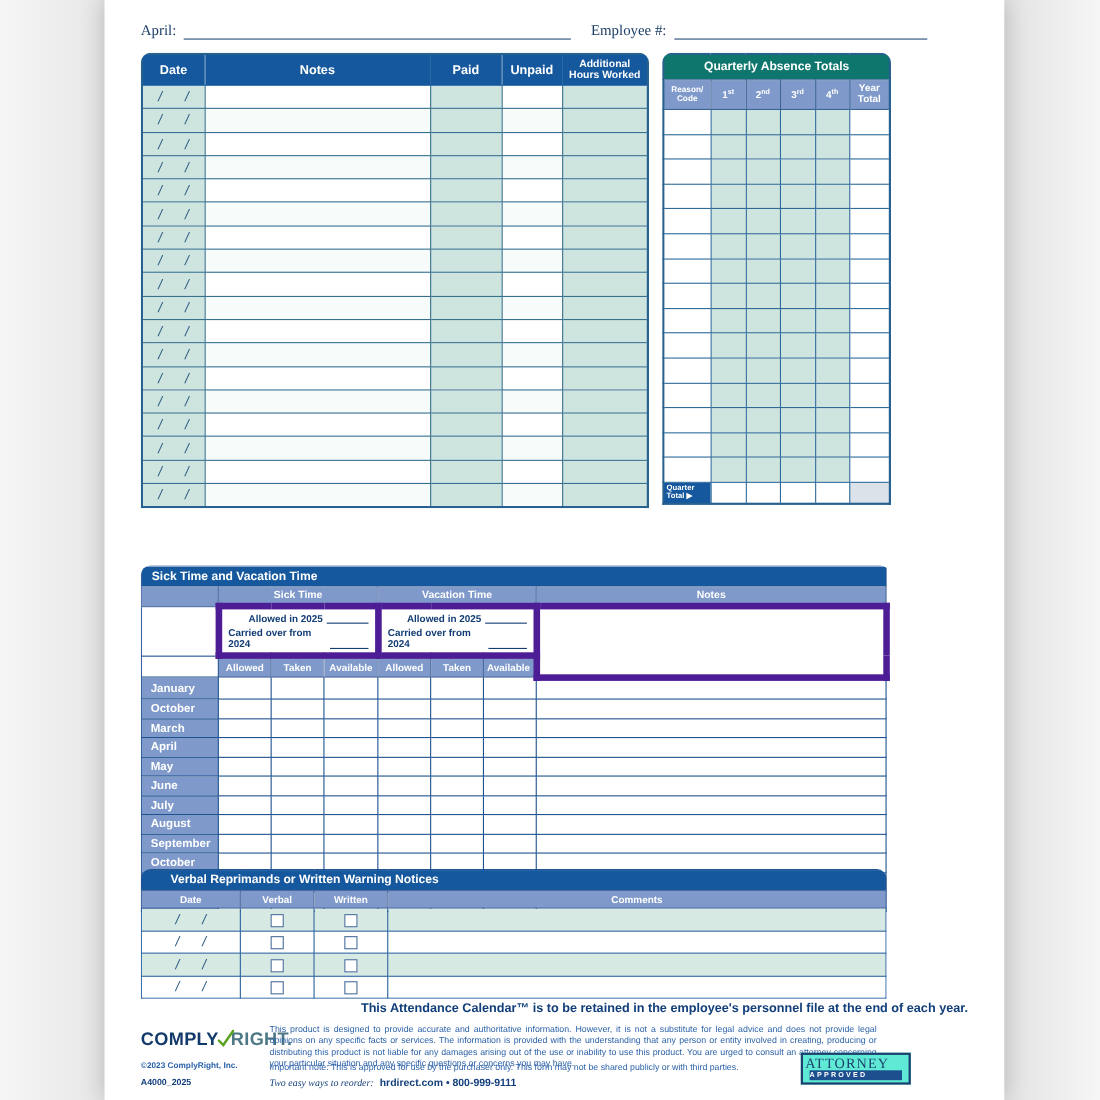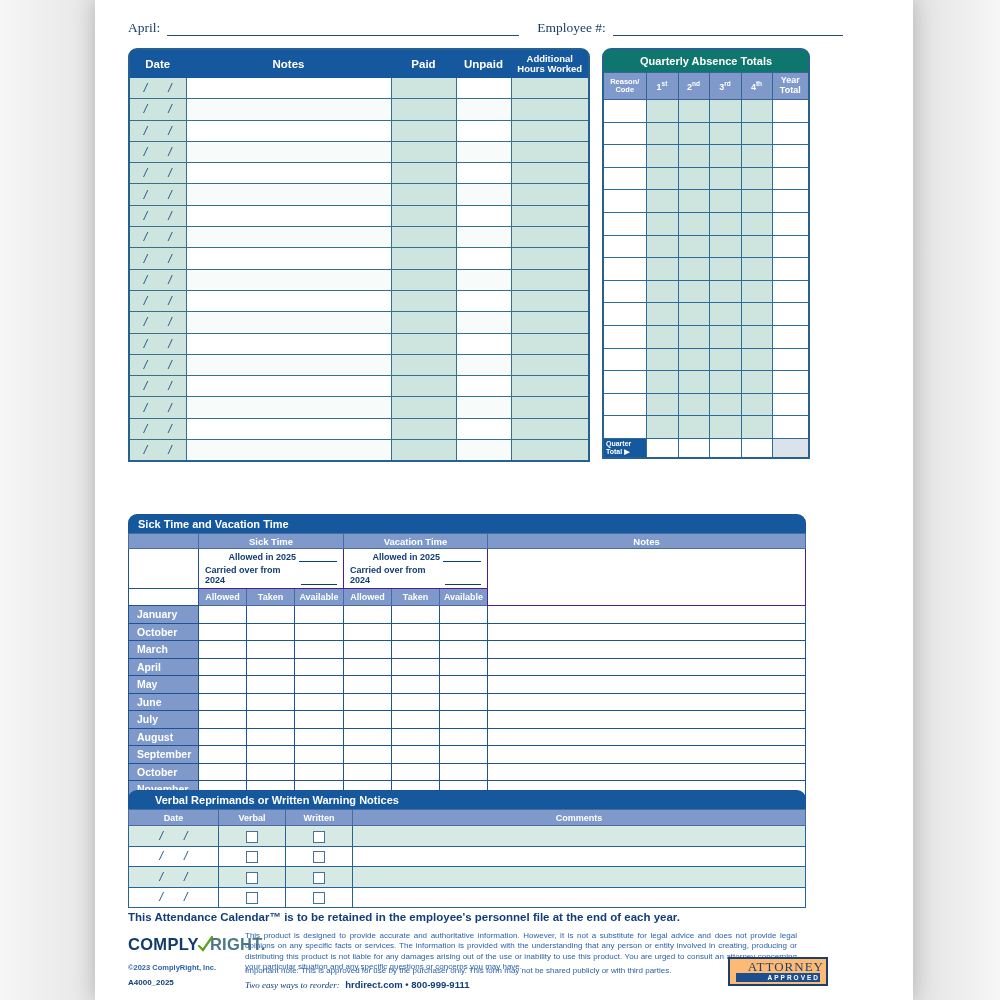--- a/index.html
+++ b/index.html
@@ -47,56 +47,56 @@
   .quart td.q{background:#cee4df;}
   .quart .q-total-row td{height:18px;}
   .quart .q-total-label{background:#15589d;color:#fff;font-size:7px;font-weight:bold;white-space:pre-line;line-height:1.15;text-align:left;padding-left:2px;}
   .quart .q-year-total{background:#dbe2ea;}
 
   
   .sv-wrap{left:33px;top:478px;margin-top:36px;}
   .sv{width:677px;border:1.5px solid #1f5290;}
   .sv th.title{background:#15589d;color:#fff;font-size:11px;font-weight:bold;text-align:left;padding-left:9px;height:18px;}
   .sv .sub th{background:#7f9aca;color:#fff;font-size:9.5px;font-weight:bold;height:14px;border:1px solid #4a6ba0;}
-  .sv .allow-row td{background:#fff;border:1px solid #4c1d95;height:36px;vertical-align:middle;}
+  .sv .allow-row td{background:#fff;border:6px solid #4c1d95;height:36px;vertical-align:middle;}
   .sv .allow-cell div{display:flex;justify-content:flex-end;align-items:flex-end;font-size:9px;font-weight:bold;color:#123d73;margin:3px 6px;}
   .sv .allow-cell .blank-line{width:38px;border-bottom:1px solid #123d73;height:8px;margin-left:3px;}
   .sv .subcols th{background:#7f9aca;color:#fff;font-size:9px;font-weight:bold;height:16px;border:1px solid #4a6ba0;}
   .sv .subcols th.empty,.sv .allow-row td.empty{background:#fff;border:1px solid #1f5290;}
   .sv td{border:1px solid #1f5290;height:16.5px;background:#fff;}
   .sv td.month{background:#7f9aca;color:#fff;font-size:10.5px;font-weight:bold;text-align:left;padding-left:8px;}
   .sv td.big-notes{background:#fff;}
 
   
   .rep-wrap{left:33px;top:790px;}
   .rep{width:677px;border:1.5px solid #1f5290;}
   .rep th.title{background:#15589d;color:#fff;font-size:11px;font-weight:bold;text-align:left;padding-left:26px;height:18px;}
   .rep .cols th{background:#7f9aca;color:#fff;font-size:9px;font-weight:bold;height:15px;border:1px solid #4a6ba0;}
   .rep td{border:1px solid #27629d;height:19.5px;background:#fff;font-size:12px;}
   .rep tr.alt td{background:#d7e9e3;}
   .rep .c-date{color:#2d5b82;text-align:center;font-style:italic;white-space:pre;font-size:12.5px;}
   .rep .c-check{text-align:center;}
   .checkbox{display:inline-block;width:10px;height:10px;border:1.6px solid #4a6f9b;background:#fff;vertical-align:middle;}
 
   
-  .retention{position:absolute;left:33px;top:911px;width:752px;text-align:left;
+  .retention{position:absolute;left:33px;top:911px;width:752px;text-align:right;
     font-size:11.5px;font-weight:bold;color:#113e7a;}
   .brand{position:absolute;left:33px;top:934px;width:120px;}
   .brand .logo{font-size:16.5px;font-weight:bold;letter-spacing:.3px;white-space:nowrap;}
   .brand .logo .p1{color:#123a6b;}
   .brand .logo .p2{color:#4d7886;}
   .brand .check{display:inline-block;margin:0 -3px 0 -2px;position:relative;top:2px;}
   .brand .copy{font-size:7.5px;color:#2c62a8;font-weight:bold;margin-top:9px;}
   .brand .sku{font-size:8px;color:#113e7a;font-weight:bold;margin-top:6px;}
   .legal{position:absolute;left:150px;top:931px;width:552px;font-size:8px;line-height:10.3px;color:#2c62a8;text-align:justify;}
   .important{position:absolute;left:150px;top:966px;width:552px;font-size:8px;color:#2c62a8;}
   .reorder{position:absolute;left:150px;top:979px;font-size:9px;color:#113e7a;}
   .reorder .lbl{font-family:"Liberation Serif",serif;font-style:italic;}
   .reorder .val{font-weight:bold;font-size:9.5px;margin-left:3px;}
-  .badge{position:absolute;left:633px;top:957px;width:92px;border:2px solid #1d3f6e;background:#fdba74;padding:1px 2px 2px 2px;text-align:right;}
+  .badge{position:absolute;left:633px;top:957px;width:92px;border:2px solid #1d3f6e;background:#5eead4;padding:1px 2px 2px 2px;text-align:left;}
   .badge .t{font-family:"Liberation Serif",serif;font-size:13px;letter-spacing:1px;color:#1d3f6e;line-height:13px;}
   .badge .b{background:#1d4f8f;color:#fff;font-size:6.5px;font-weight:bold;letter-spacing:2px;margin:0 4px;line-height:9px;}
 </style>
 </head>
 <body>
 
 <div class="sheet">
 
   <div class="topline">
     <span>April:</span>

